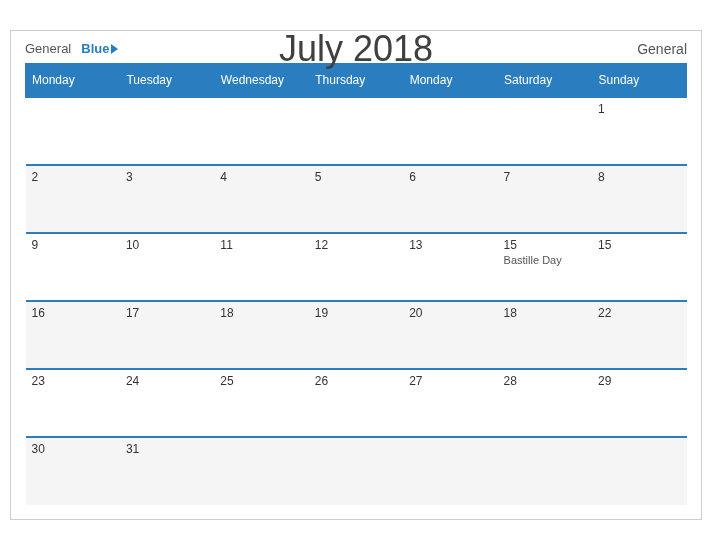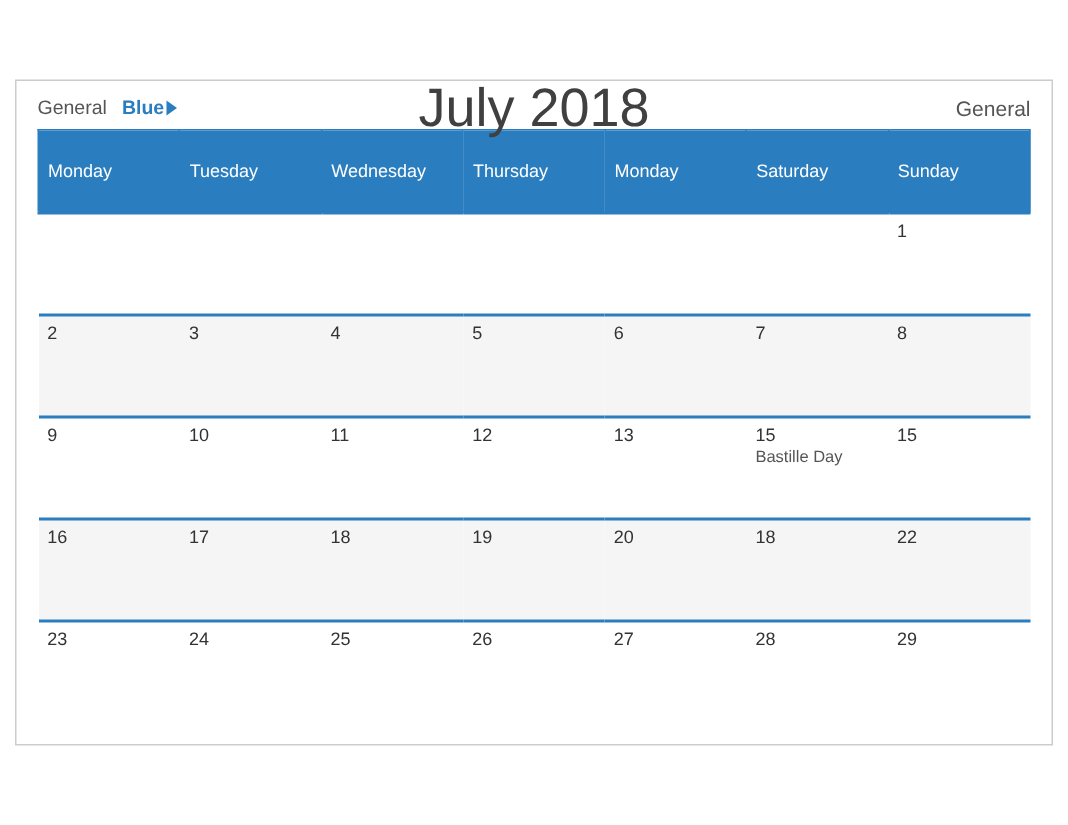--- a/index.html
+++ b/index.html
@@ -70,21 +70,21 @@
       color: #555;
     }
     .calendar-grid {
       width: 100%;
       border-collapse: collapse;
     }
     .calendar-grid th {
       background-color: #2a7dbe;
       color: #fff;
       text-align: left;
-      padding: 20px 6px;
+      padding: 9px 6px;
       font-size: 12px;
       font-weight: normal;
       border: 1px solid #2a7dbe;
     }
     .calendar-grid td {
       vertical-align: top;
       padding: 4px 6px;
       height: 68px;
       font-size: 12px;
       color: #333;
@@ -236,15 +236,28 @@
           <td>
             <span class="day-num">27</span>
           </td>
           <td>
             <span class="day-num">28</span>
           </td>
           <td>
             <span class="day-num">29</span>
           </td>
         </tr>
+        <tr>
+          <td>
+            <span class="day-num">30</span>
+          </td>
+          <td>
+            <span class="day-num">31</span>
+          </td>
+          <td></td>
+          <td></td>
+          <td></td>
+          <td></td>
+          <td></td>
+        </tr>
       </tbody>
   </table>
 </div>
 
 </body></html>

